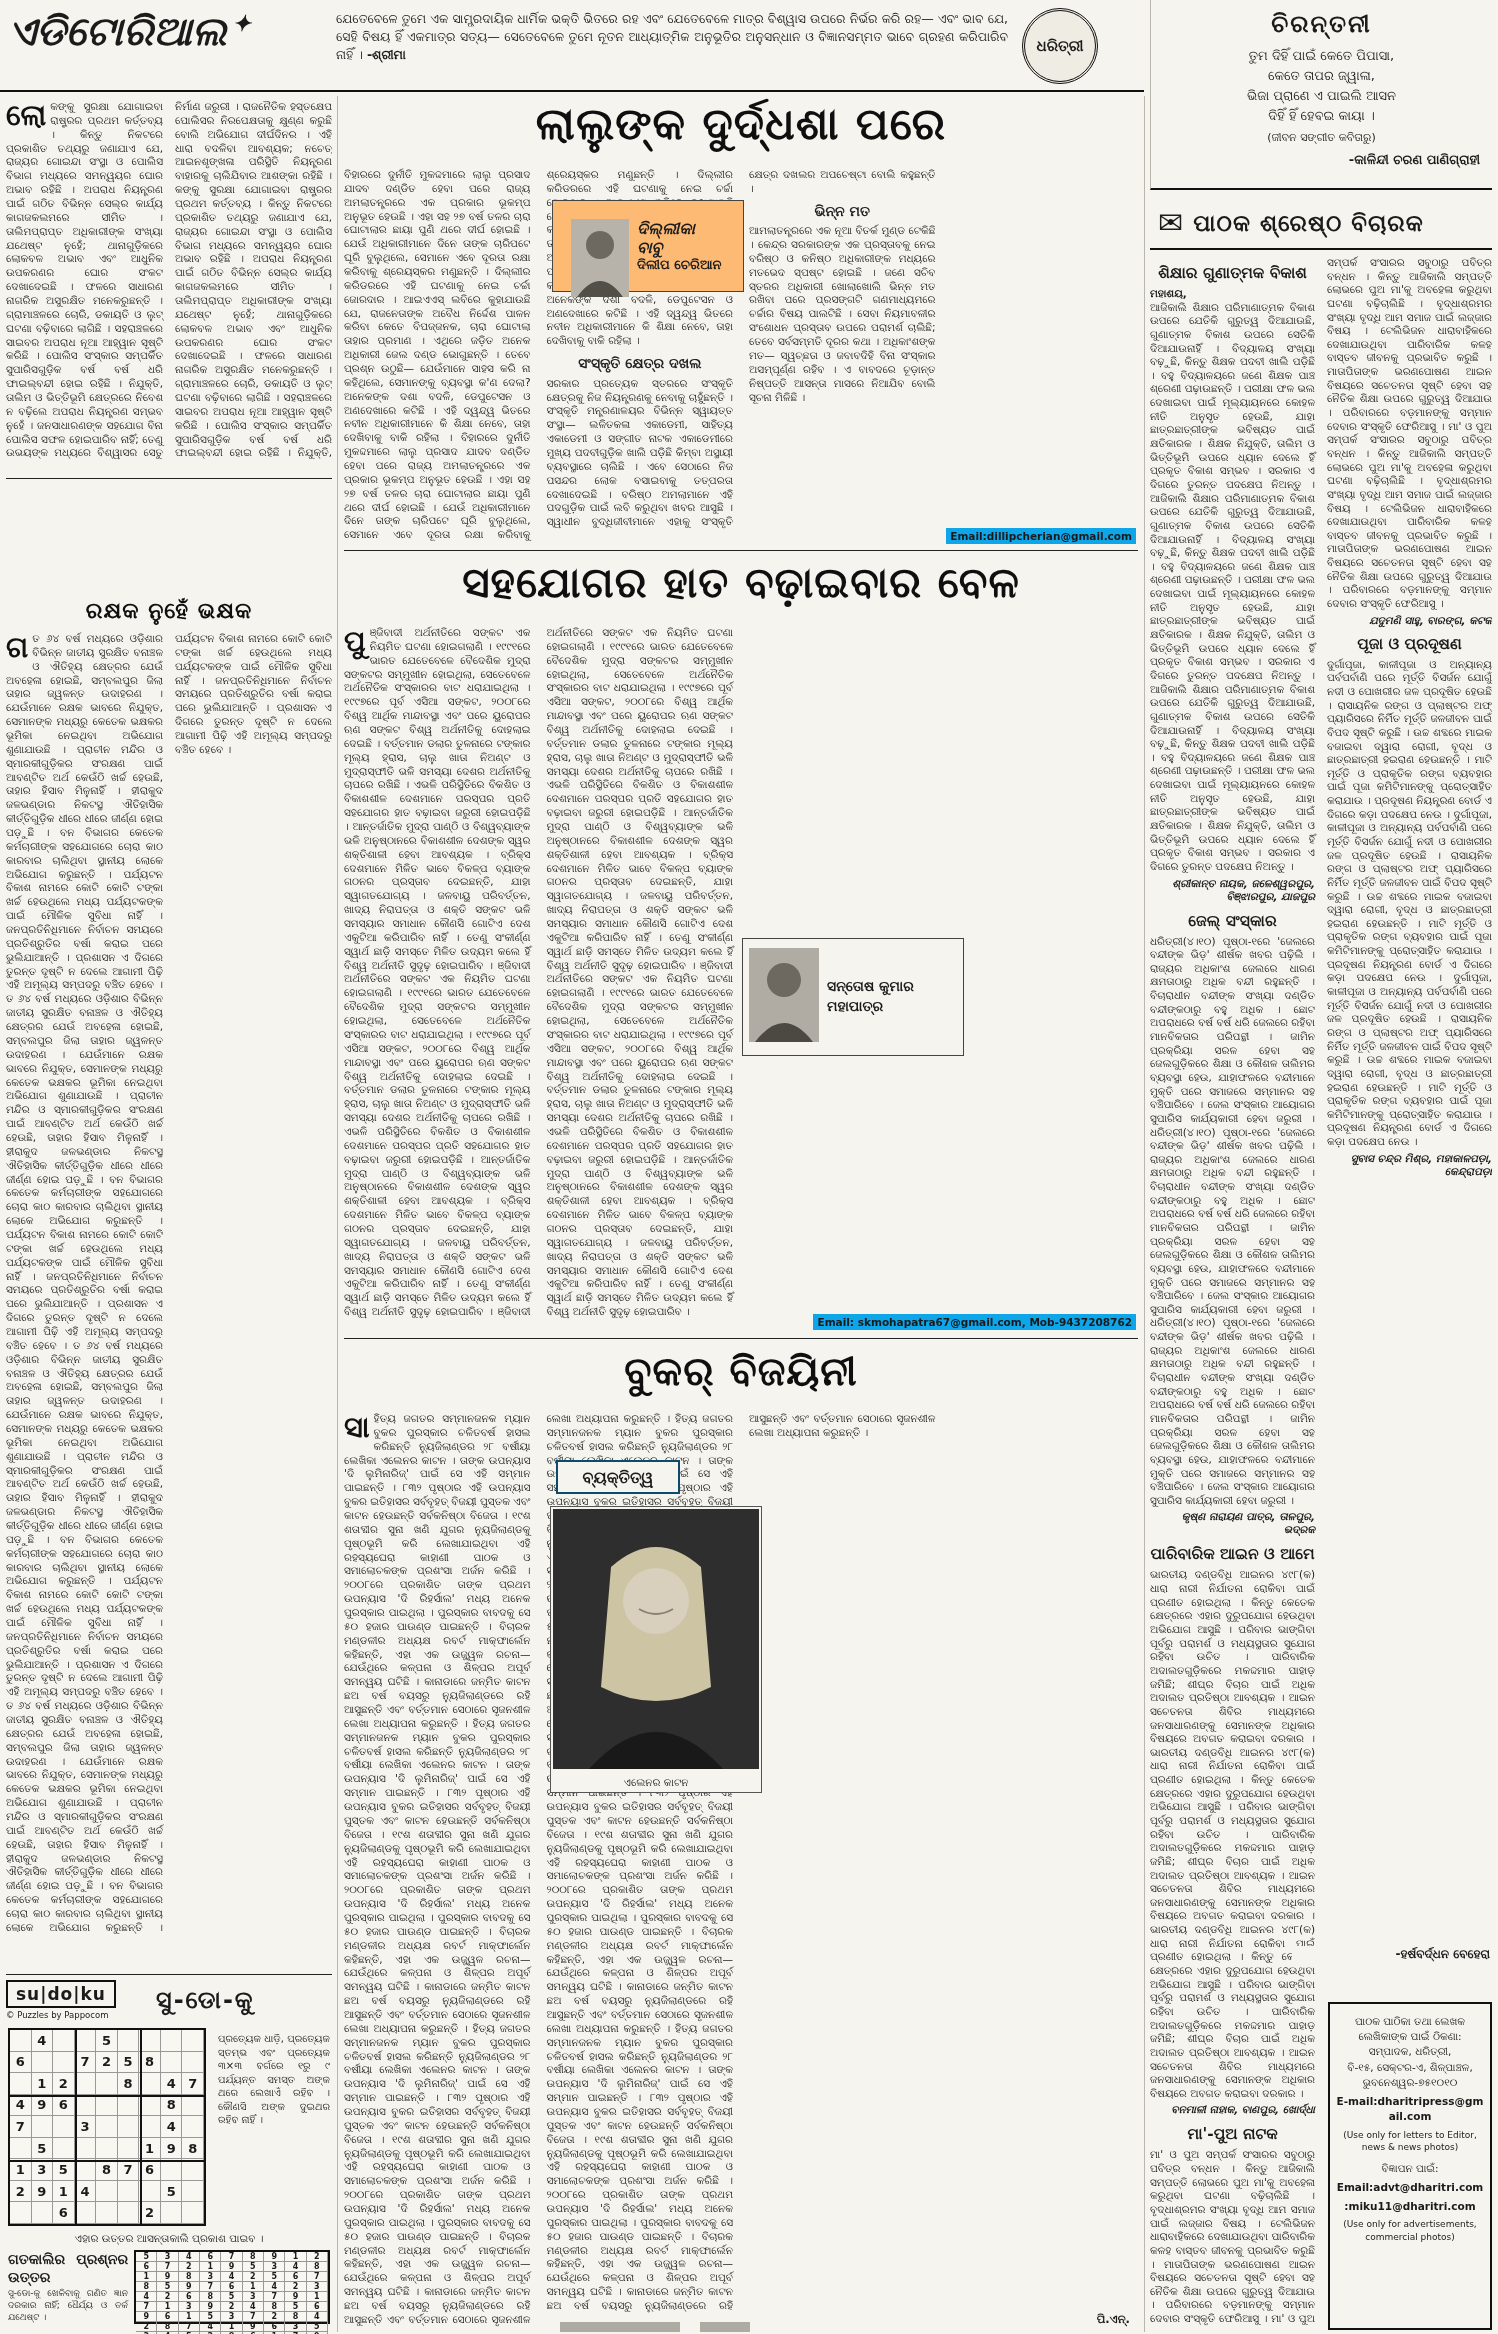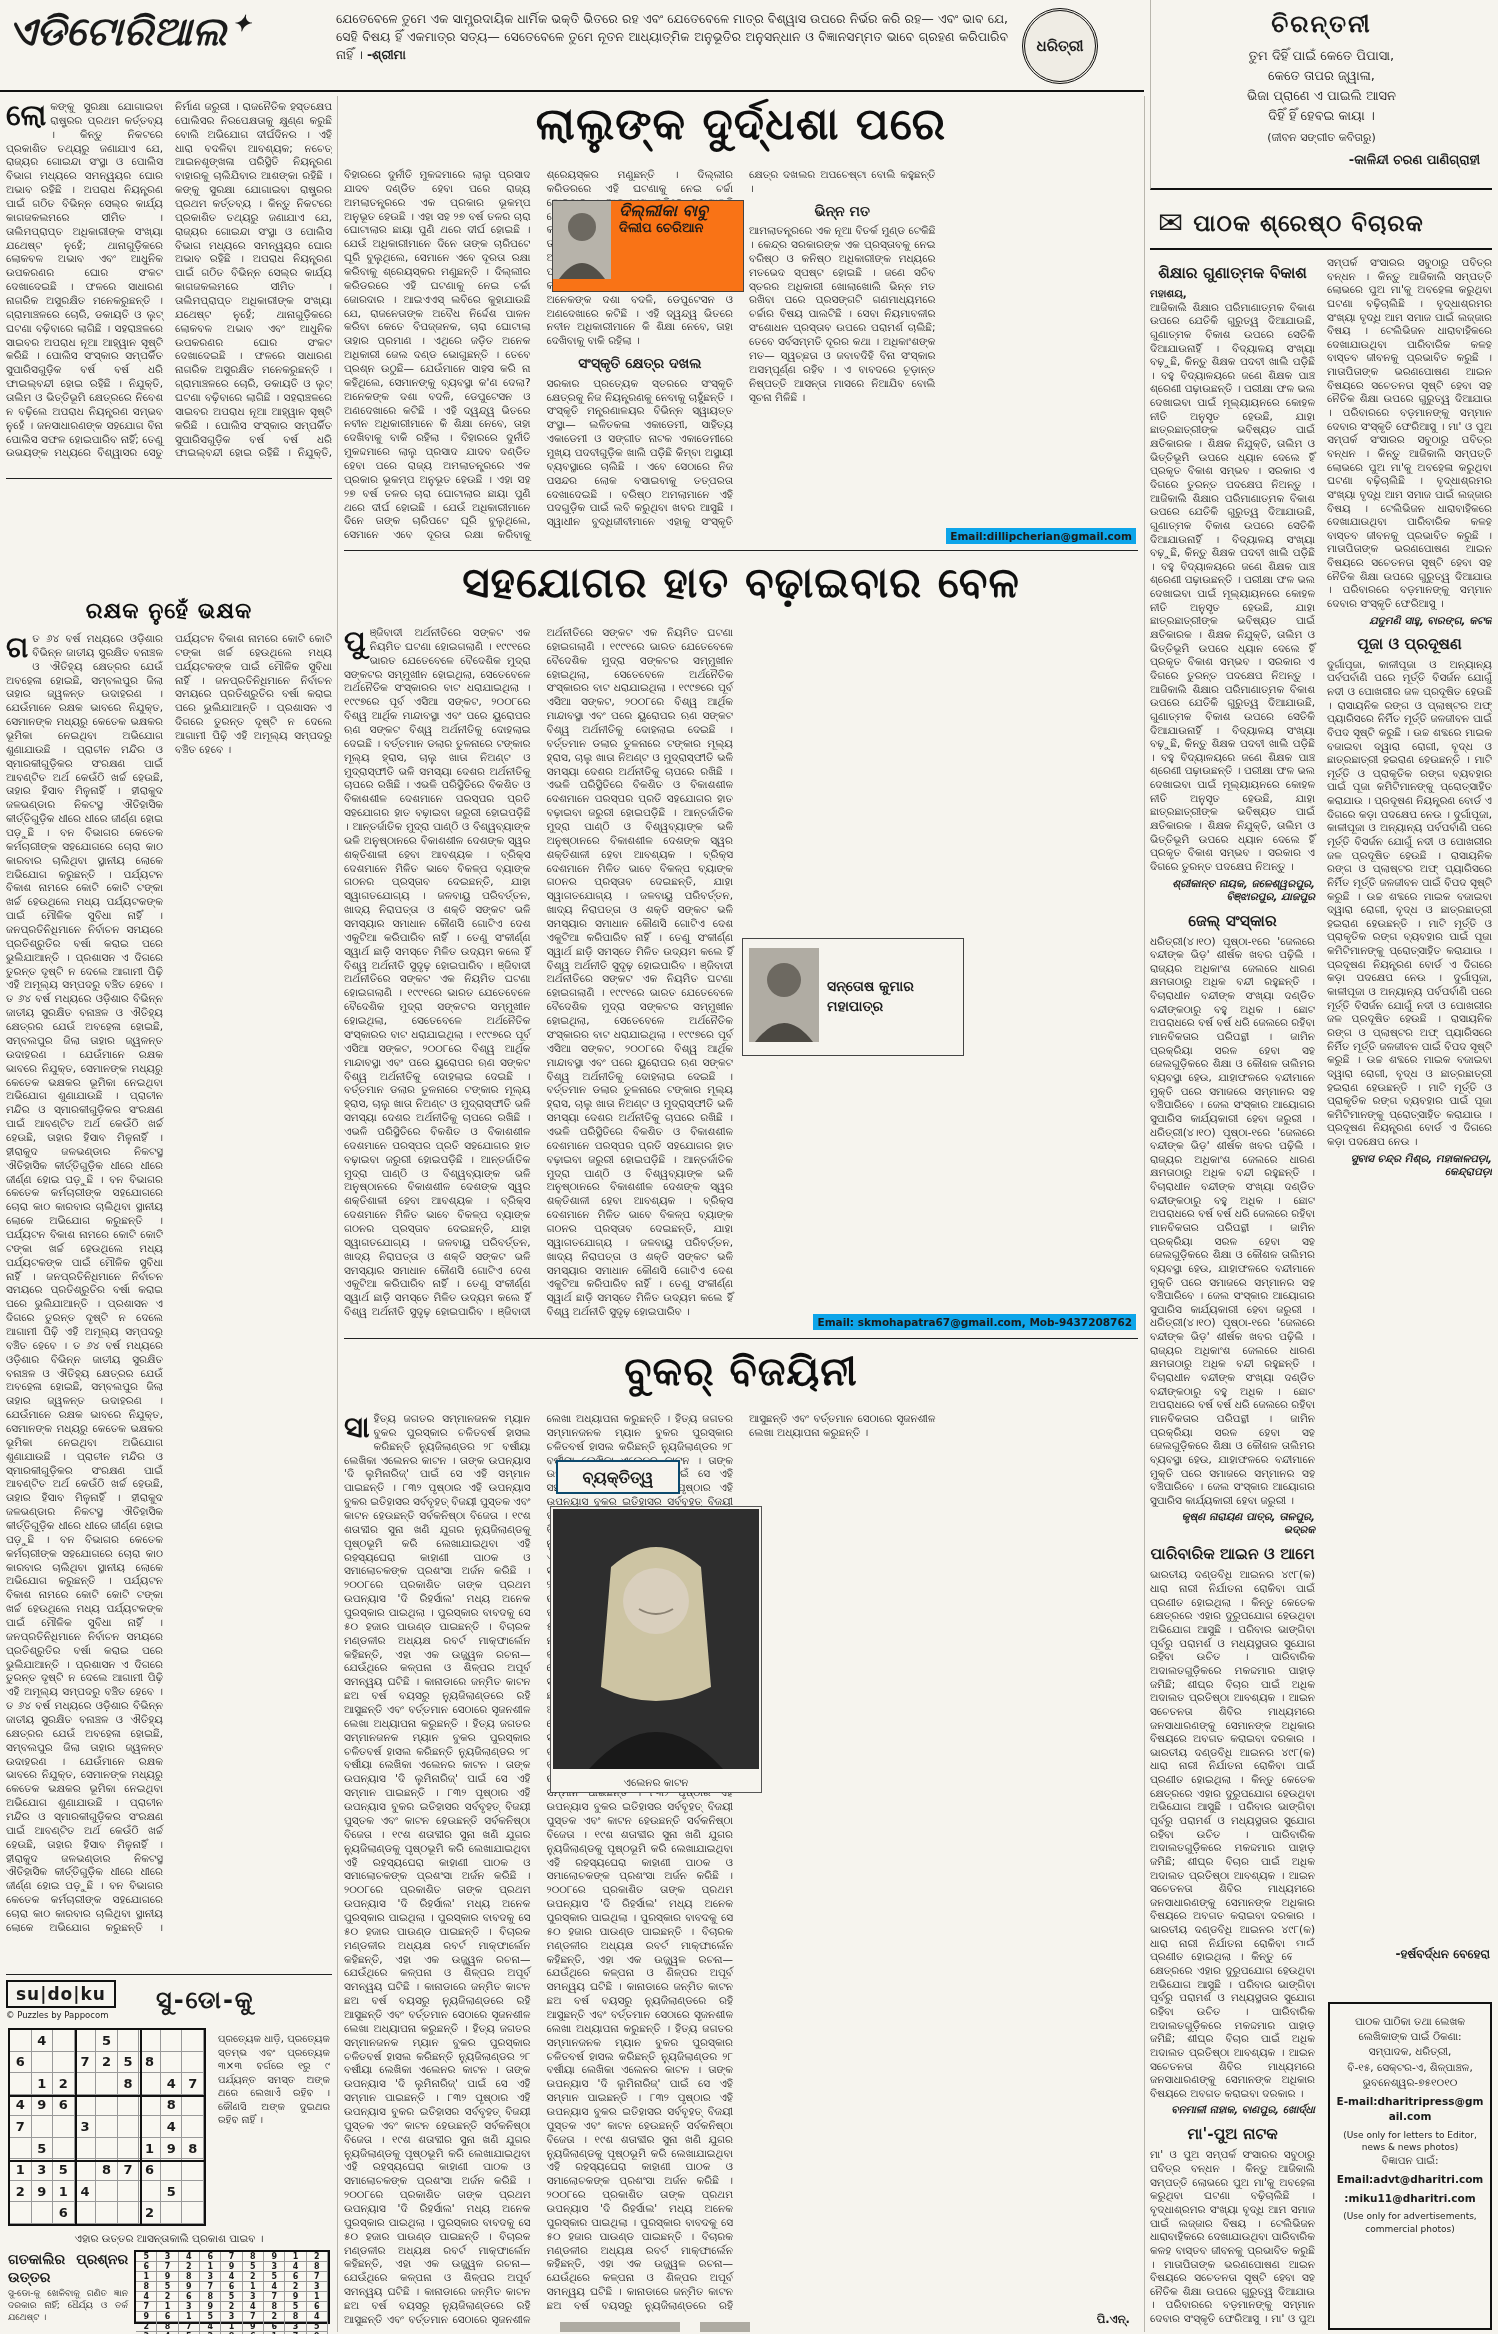--- a/index.html
+++ b/index.html
@@ -60,21 +60,21 @@
 #puzzle-grid{left:2px;top:48px;width:198px;height:198px;font-size:13px}
 #solution-grid{left:128px;top:270px;width:196px;height:74px;font-size:8px}
 .gline{position:absolute;background:#111}
 #sudoku-howto{position:absolute;left:212px;top:52px;width:112px;height:196px;font-size:10px;line-height:1.35;text-align:justify}
 #sudoku-note{position:absolute;left:2px;top:252px;width:322px;text-align:center;font-size:10.5px}
 #sudoku-bl{position:absolute;left:2px;top:270px;width:120px;height:76px;font-size:9px;line-height:1.3;text-align:justify}
 #sudoku-bl .lab{font-weight:bold;font-size:14px;display:block;margin-bottom:2px}
 
 #lalu-headline{position:absolute;left:344px;top:98px;width:794px;font-size:44px}
 #lalu-body{position:absolute;left:344px;top:168px;width:794px;height:376px}
-.columnist-box{position:absolute;left:208px;top:32px;width:192px;height:92px;border:1px solid #444;background:#f97316;display:flex;gap:8px;padding:0}
+.columnist-box{position:absolute;left:208px;top:32px;width:192px;height:92px;border:1px solid #444;background:#fdba74;display:flex;gap:8px;padding:18px}
 .columnist-box .nm1{font-size:16px;font-weight:bold;font-style:italic}
 .columnist-box .nm2{font-size:13px;font-weight:bold;}
 .email-line{position:absolute;right:2px;bottom:0;background:#0ea5e9;font-weight:bold;font-size:10.5px;padding:2px 4px;text-align:right}
 #coop-headline{position:absolute;left:344px;top:558px;width:794px;font-size:42px}
 #coop-body{position:absolute;left:344px;top:626px;width:794px;height:704px}
 .author-box{position:absolute;left:398px;top:312px;width:222px;height:118px;border:1px solid #444;background:#f6f4ee;display:flex;gap:8px;padding:6px;align-items:center}
 .author-box .nm{font-size:14px;font-weight:bold;line-height:1.4}
 #booker-headline{position:absolute;left:344px;top:1348px;width:794px;font-size:40px}
 #booker-body{position:absolute;left:344px;top:1412px;width:794px;height:918px}
 .personality{position:absolute;left:212px;top:48px;width:124px;height:34px;border:2px solid #0c4a6e;background:#f6f4ee;display:flex;align-items:center;justify-content:center;font-weight:bold;font-size:16px}
@@ -139,21 +139,21 @@
       <div class="sig">ସୁବାସ ଚନ୍ଦ୍ର ମିଶ୍ର, ମହାକାଳପଡ଼ା, କେନ୍ଦ୍ରାପଡ଼ା</div>
     </div>
   </div>
 
   <div id="contact-box">
     <div>ପାଠକ ପାଠିକା ତଥା ଲେଖକ ଲେଖିକାଙ୍କ ପାଇଁ ଠିକଣା:</div>
     <div>ସମ୍ପାଦକ, ଧରିତ୍ରୀ,</div>
     <div>ବି-୧୫, ସେକ୍ଟର-ଏ, ଶିଳ୍ପାଞ୍ଚଳ, ଭୁବନେଶ୍ୱର-୭୫୧୦୧୦</div>
     <div class="em">E-mail:dharitripress@gmail.com</div>
     <div class="note">(Use only for letters to Editor, news &amp; news photos)</div>
-    <div style="margin-top:0">ବିଜ୍ଞାପନ ପାଇଁ:</div>
+    <div style="margin-top:8px">ବିଜ୍ଞାପନ ପାଇଁ:</div>
     <div class="em">Email:advt@dharitri.com</div>
     <div class="em">:miku11@dharitri.com</div>
     <div class="note">(Use only for advertisements, commercial photos)</div>
   </div>
 
   <div id="editorial">
     <div class="cols2 body-text">
       <p><span class="dropcap">ଲୋ</span><span>କଙ୍କୁ ସୁରକ୍ଷା ଯୋଗାଇବା ରାଷ୍ଟ୍ରର ପ୍ରଥମ କର୍ତ୍ତବ୍ୟ । କିନ୍ତୁ ନିକଟରେ ପ୍ରକାଶିତ ତଥ୍ୟରୁ ଜଣାଯାଏ ଯେ, ରାଜ୍ୟର ଗୋଇନ୍ଦା ସଂସ୍ଥା ଓ ପୋଲିସ ବିଭାଗ ମଧ୍ୟରେ ସମନ୍ୱୟର ଘୋର ଅଭାବ ରହିଛି । ଅପରାଧ ନିୟନ୍ତ୍ରଣ ପାଇଁ ଗଠିତ ବିଭିନ୍ନ ସେଲ୍‌ର କାର୍ଯ୍ୟ କାଗଜକଲମରେ ସୀମିତ । ତାଲିମପ୍ରାପ୍ତ ଅଧିକାରୀଙ୍କ ସଂଖ୍ୟା ଯଥେଷ୍ଟ ନୁହେଁ; ଥାନାଗୁଡ଼ିକରେ ଲୋକବଳ ଅଭାବ ଏବଂ ଆଧୁନିକ ଉପକରଣର ଘୋର ସଂକଟ ଦେଖାଦେଇଛି । ଫଳରେ ସାଧାରଣ ନାଗରିକ ଅସୁରକ୍ଷିତ ମନେକରୁଛନ୍ତି । ଗ୍ରାମାଞ୍ଚଳରେ ଚୋରି, ଡକାୟତି ଓ ଲୁଟ୍ ଘଟଣା ବଢ଼ିବାରେ ଲାଗିଛି । ସହରାଞ୍ଚଳରେ ସାଇବର ଅପରାଧ ନୂଆ ଆହ୍ୱାନ ସୃଷ୍ଟି କରିଛି । ପୋଲିସ ସଂସ୍କାର ସମ୍ପର୍କିତ ସୁପାରିସଗୁଡ଼ିକ ବର୍ଷ ବର୍ଷ ଧରି ଫାଇଲ୍‌ବନ୍ଦୀ ହୋଇ ରହିଛି । ନିଯୁକ୍ତି, ତାଲିମ ଓ ଭିତ୍ତିଭୂମି କ୍ଷେତ୍ରରେ ନିବେଶ ନ ବଢ଼ିଲେ ଅପରାଧ ନିୟନ୍ତ୍ରଣ ସମ୍ଭବ ନୁହେଁ । ଜନସାଧାରଣଙ୍କ ସହଯୋଗ ବିନା ପୋଲିସ ସଫଳ ହୋଇପାରିବ ନାହିଁ; ତେଣୁ ଉଭୟଙ୍କ ମଧ୍ୟରେ ବିଶ୍ୱାସର ସେତୁ ନିର୍ମାଣ ଜରୁରୀ । ରାଜନୈତିକ ହସ୍ତକ୍ଷେପ ପୋଲିସର ନିରପେକ୍ଷତାକୁ କ୍ଷୁଣ୍ଣ କରୁଛି ବୋଲି ଅଭିଯୋଗ ଦୀର୍ଘଦିନର । ଏହି ଧାରା ବଦଳିବା ଆବଶ୍ୟକ; ନଚେତ୍ ଆଇନଶୃଙ୍ଖଳା ପରିସ୍ଥିତି ନିୟନ୍ତ୍ରଣ ବାହାରକୁ ଚାଲିଯିବାର ଆଶଙ୍କା ରହିଛି । କଙ୍କୁ ସୁରକ୍ଷା ଯୋଗାଇବା ରାଷ୍ଟ୍ରର ପ୍ରଥମ କର୍ତ୍ତବ୍ୟ । କିନ୍ତୁ ନିକଟରେ ପ୍ରକାଶିତ ତଥ୍ୟରୁ ଜଣାଯାଏ ଯେ, ରାଜ୍ୟର ଗୋଇନ୍ଦା ସଂସ୍ଥା ଓ ପୋଲିସ ବିଭାଗ ମଧ୍ୟରେ ସମନ୍ୱୟର ଘୋର ଅଭାବ ରହିଛି । ଅପରାଧ ନିୟନ୍ତ୍ରଣ ପାଇଁ ଗଠିତ ବିଭିନ୍ନ ସେଲ୍‌ର କାର୍ଯ୍ୟ କାଗଜକଲମରେ ସୀମିତ । ତାଲିମପ୍ରାପ୍ତ ଅଧିକାରୀଙ୍କ ସଂଖ୍ୟା ଯଥେଷ୍ଟ ନୁହେଁ; ଥାନାଗୁଡ଼ିକରେ ଲୋକବଳ ଅଭାବ ଏବଂ ଆଧୁନିକ ଉପକରଣର ଘୋର ସଂକଟ ଦେଖାଦେଇଛି । ଫଳରେ ସାଧାରଣ ନାଗରିକ ଅସୁରକ୍ଷିତ ମନେକରୁଛନ୍ତି । ଗ୍ରାମାଞ୍ଚଳରେ ଚୋରି, ଡକାୟତି ଓ ଲୁଟ୍ ଘଟଣା ବଢ଼ିବାରେ ଲାଗିଛି । ସହରାଞ୍ଚଳରେ ସାଇବର ଅପରାଧ ନୂଆ ଆହ୍ୱାନ ସୃଷ୍ଟି କରିଛି । ପୋଲିସ ସଂସ୍କାର ସମ୍ପର୍କିତ ସୁପାରିସଗୁଡ଼ିକ ବର୍ଷ ବର୍ଷ ଧରି ଫାଇଲ୍‌ବନ୍ଦୀ ହୋଇ ରହିଛି । ନିଯୁକ୍ତି, ତାଲିମ ଓ ଭିତ୍ତିଭୂମି କ୍ଷେତ୍ରରେ ନିବେଶ ନ ବଢ଼ିଲେ ଅପରାଧ ନିୟନ୍ତ୍ରଣ ସମ୍ଭବ ନୁହେଁ । ଜନସାଧାରଣଙ୍କ ସହଯୋଗ ବିନା ପୋଲିସ ସଫଳ ହୋଇପାରିବ ନାହିଁ; ତେଣୁ ଉଭୟଙ୍କ ମଧ୍ୟରେ ବିଶ୍ୱାସର ସେତୁ ନିର୍ମାଣ ଜରୁରୀ । ରାଜନୈତିକ ହସ୍ତକ୍ଷେପ ପୋଲିସର ନିରପେକ୍ଷତାକୁ କ୍ଷୁଣ୍ଣ କରୁଛି ବୋଲି ଅଭିଯୋଗ ଦୀର୍ଘଦିନର । ଏହି ଧାରା ବଦଳିବା ଆବଶ୍ୟକ; ନଚେତ୍ ଆଇନଶୃଙ୍ଖଳା ପରିସ୍ଥିତି ନିୟନ୍ତ୍ରଣ ବାହାରକୁ ଚାଲିଯିବାର ଆଶଙ୍କା ରହିଛି । </span></p>
     </div>
   </div>

